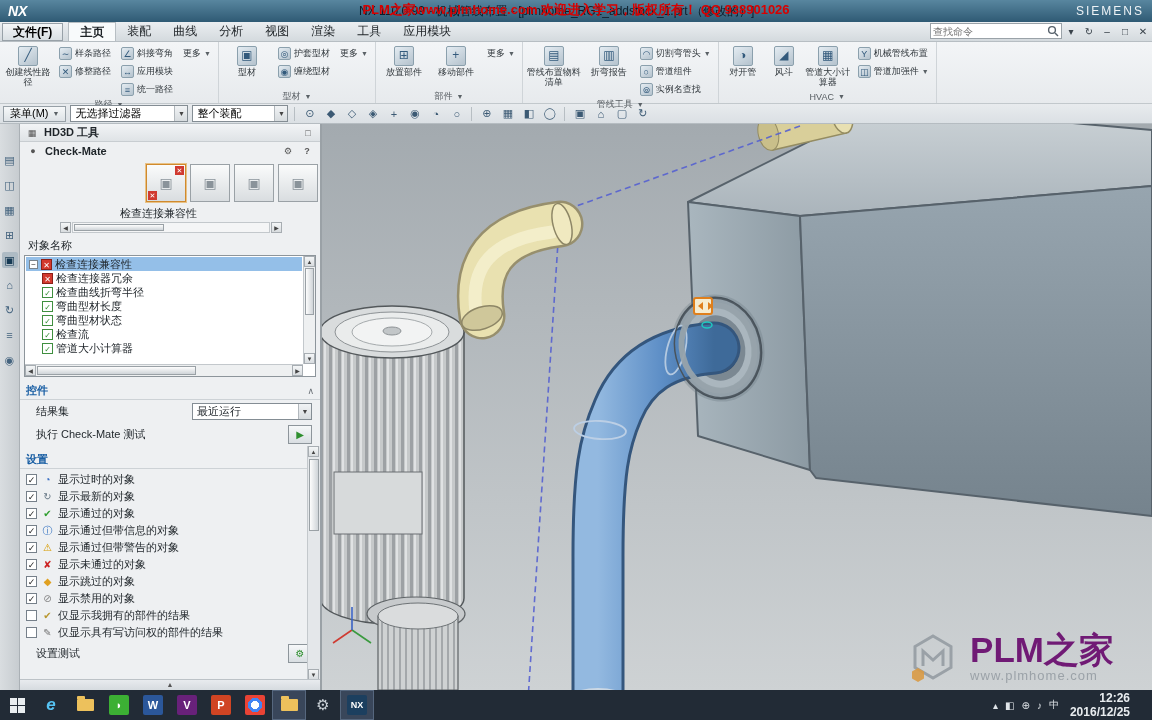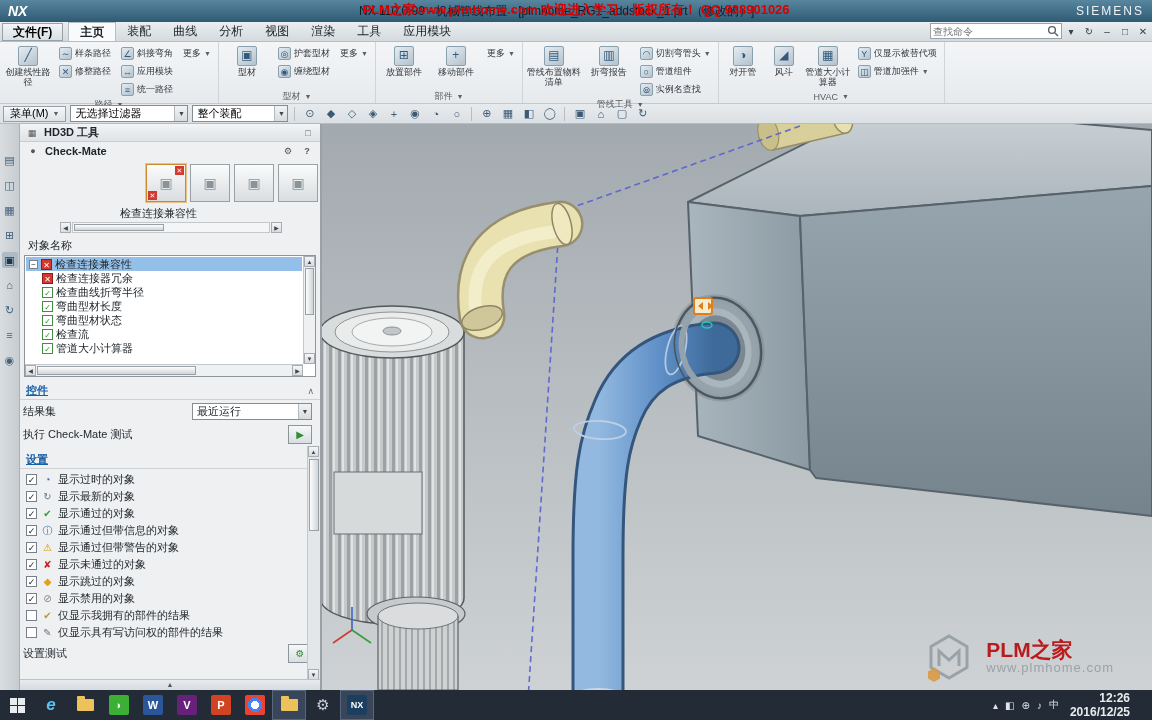--- a/index.html
+++ b/index.html
@@ -78,23 +78,23 @@
 .st{width:11px;height:11px;font-size:8px;line-height:11px;text-align:center;border:1px solid;flex:0 0 auto;}
 .st.fail{background:#d3392e;border-color:#8d1f17;color:#fff;}
 .st.pass{background:#fff;border-color:#3f8f3f;color:#2e8b2e;}
 .list-vscroll{position:absolute;right:0;top:0;bottom:12px;width:12px;background:#eef0f1;border-left:1px solid #c3c8cc;display:flex;flex-direction:column;}
 .list-vscroll .vtrack{flex:1;position:relative;}
 .list-vscroll .vthumb{position:absolute;left:1px;right:1px;top:1px;height:55%;background:linear-gradient(90deg,#fdfdfd,#cfd4d8);border:1px solid #9aa1a6;}
 .list-hscroll{position:absolute;left:0;right:12px;bottom:0;height:12px;background:#eef0f1;border-top:1px solid #c3c8cc;display:flex;}
 .list-hscroll .htrack{flex:1;position:relative;}
 .list-hscroll .hthumb2{position:absolute;top:1px;bottom:1px;left:1px;width:62%;background:linear-gradient(#fdfdfd,#cfd4d8);border:1px solid #9aa1a6;}
 .sect{margin-top:4px;padding:2px 6px 1px;display:flex;align-items:center;border-bottom:1px solid #cdd2d6;}
-.sect .stitle{color:#1a5fa4;font-weight:bold;flex:1;text-decoration:underline;}
+.sect .stitle{color:#1a5fa4;font-weight:bold;flex:1;}
 .sect .chev{color:#6a7076;font-size:9px;}
-.prow{display:flex;align-items:center;padding:3px 8px 2px 3px;gap:6px;}
+.prow{display:flex;align-items:center;padding:3px 8px 2px 16px;gap:6px;}
 .prow .plabel{flex:1;}
 .prow .dropdown{width:120px;}
 .runbtn{width:24px;height:19px;border:1px solid #8d959b;background:linear-gradient(#f6f8f9,#d9dee2);display:flex;align-items:center;justify-content:center;color:#2f8f2f;font-size:10px;}
 .opts{padding:2px 14px 0 6px;}
 .opt{height:17px;display:flex;align-items:center;gap:4px;}
 .cb{width:11px;height:11px;border:1px solid #76808a;background:#fff;font-size:9px;line-height:10px;text-align:center;color:#222;flex:0 0 auto;}
 .cb.checked::after{content:"✓";}
 .oic{width:13px;text-align:center;font-size:10px;flex:0 0 auto;}
 .c-clock{color:#3a6fc4;}.c-new{color:#6a7a88;}.c-pass{color:#2f9e2f;}.c-info{color:#2f6fc0;}
 .c-warn{color:#d89c00;}.c-fail{color:#cc2222;}.c-skip{color:#e0a020;}.c-dis{color:#888;}
@@ -102,21 +102,21 @@
 .panel-bottom{position:absolute;left:0;right:0;bottom:0;height:11px;background:linear-gradient(#e8ebee,#d6dbdf);border-top:1px solid #bcc2c7;text-align:center;font-size:7px;color:#555;line-height:10px;}
 .panel-vscroll{position:absolute;right:0;top:322px;width:13px;height:234px;background:#e4e7ea;border-left:1px solid #c3c8cc;display:flex;flex-direction:column;}
 .panel-vscroll .vtrack{flex:1;position:relative;}
 .panel-vscroll .vthumb{position:absolute;left:1px;right:1px;top:2px;height:34%;background:linear-gradient(90deg,#fdfdfd,#cfd4d8);border:1px solid #9aa1a6;}
 
 
 #viewport{flex:1;position:relative;overflow:hidden;}
 #scene{position:absolute;inset:0;}
 #watermark{position:absolute;right:38px;bottom:6px;display:flex;align-items:center;gap:10px;pointer-events:none;}
 #watermark .wm-text{display:flex;flex-direction:column;line-height:1.05;}
-#watermark .wm-brand{font-size:21px;font-weight:bold;color:#b91c1c;}
+#watermark .wm-brand{font-size:35px;font-weight:bold;color:#701a75;}
 #watermark .wm-url{font-size:13px;color:#9ba2a8;letter-spacing:1px;}
 
 
 #taskbar{position:absolute;left:0;right:0;bottom:0;height:30px;background:#222b36;display:flex;align-items:stretch;color:#e8ecef;}
 .tb-app{width:34px;display:flex;align-items:center;justify-content:center;}
 .tb-app.active{background:#39465a;box-shadow:inset 0 0 0 1px #56677e;}
 .winlogo{display:grid;grid-template-columns:7px 7px;grid-template-rows:7px 7px;gap:1px;}
 .winlogo i{background:#e9edf0;}
 .tile{width:20px;height:20px;border-radius:2px;display:flex;align-items:center;justify-content:center;color:#fff;font-size:11px;font-weight:bold;}
 .folder{width:17px;height:12px;background:#edc15c;border-radius:1px;position:relative;}
@@ -324,21 +324,21 @@
           <span class="ric">◢</span>
           <span>风斗</span>
         </div>
         <div class="rlarge" style="width:48px">
           <span class="ric">▦</span>
           <span>管道大小计算器</span>
         </div>
         <div class="rcol">
           <div class="rsmall">
               <span class="ric">Y</span>
-              <span>仅显示被替代项</span>
+              <span>机械管线布置</span>
             </div>
           <div class="rsmall">
               <span class="ric">◫</span>
               <span>管道加强件</span>
               <span class="dd">▼</span>
             </div>
         </div>
       </div>
       <div class="rgroup-label">
           <span>HVAC</span>

